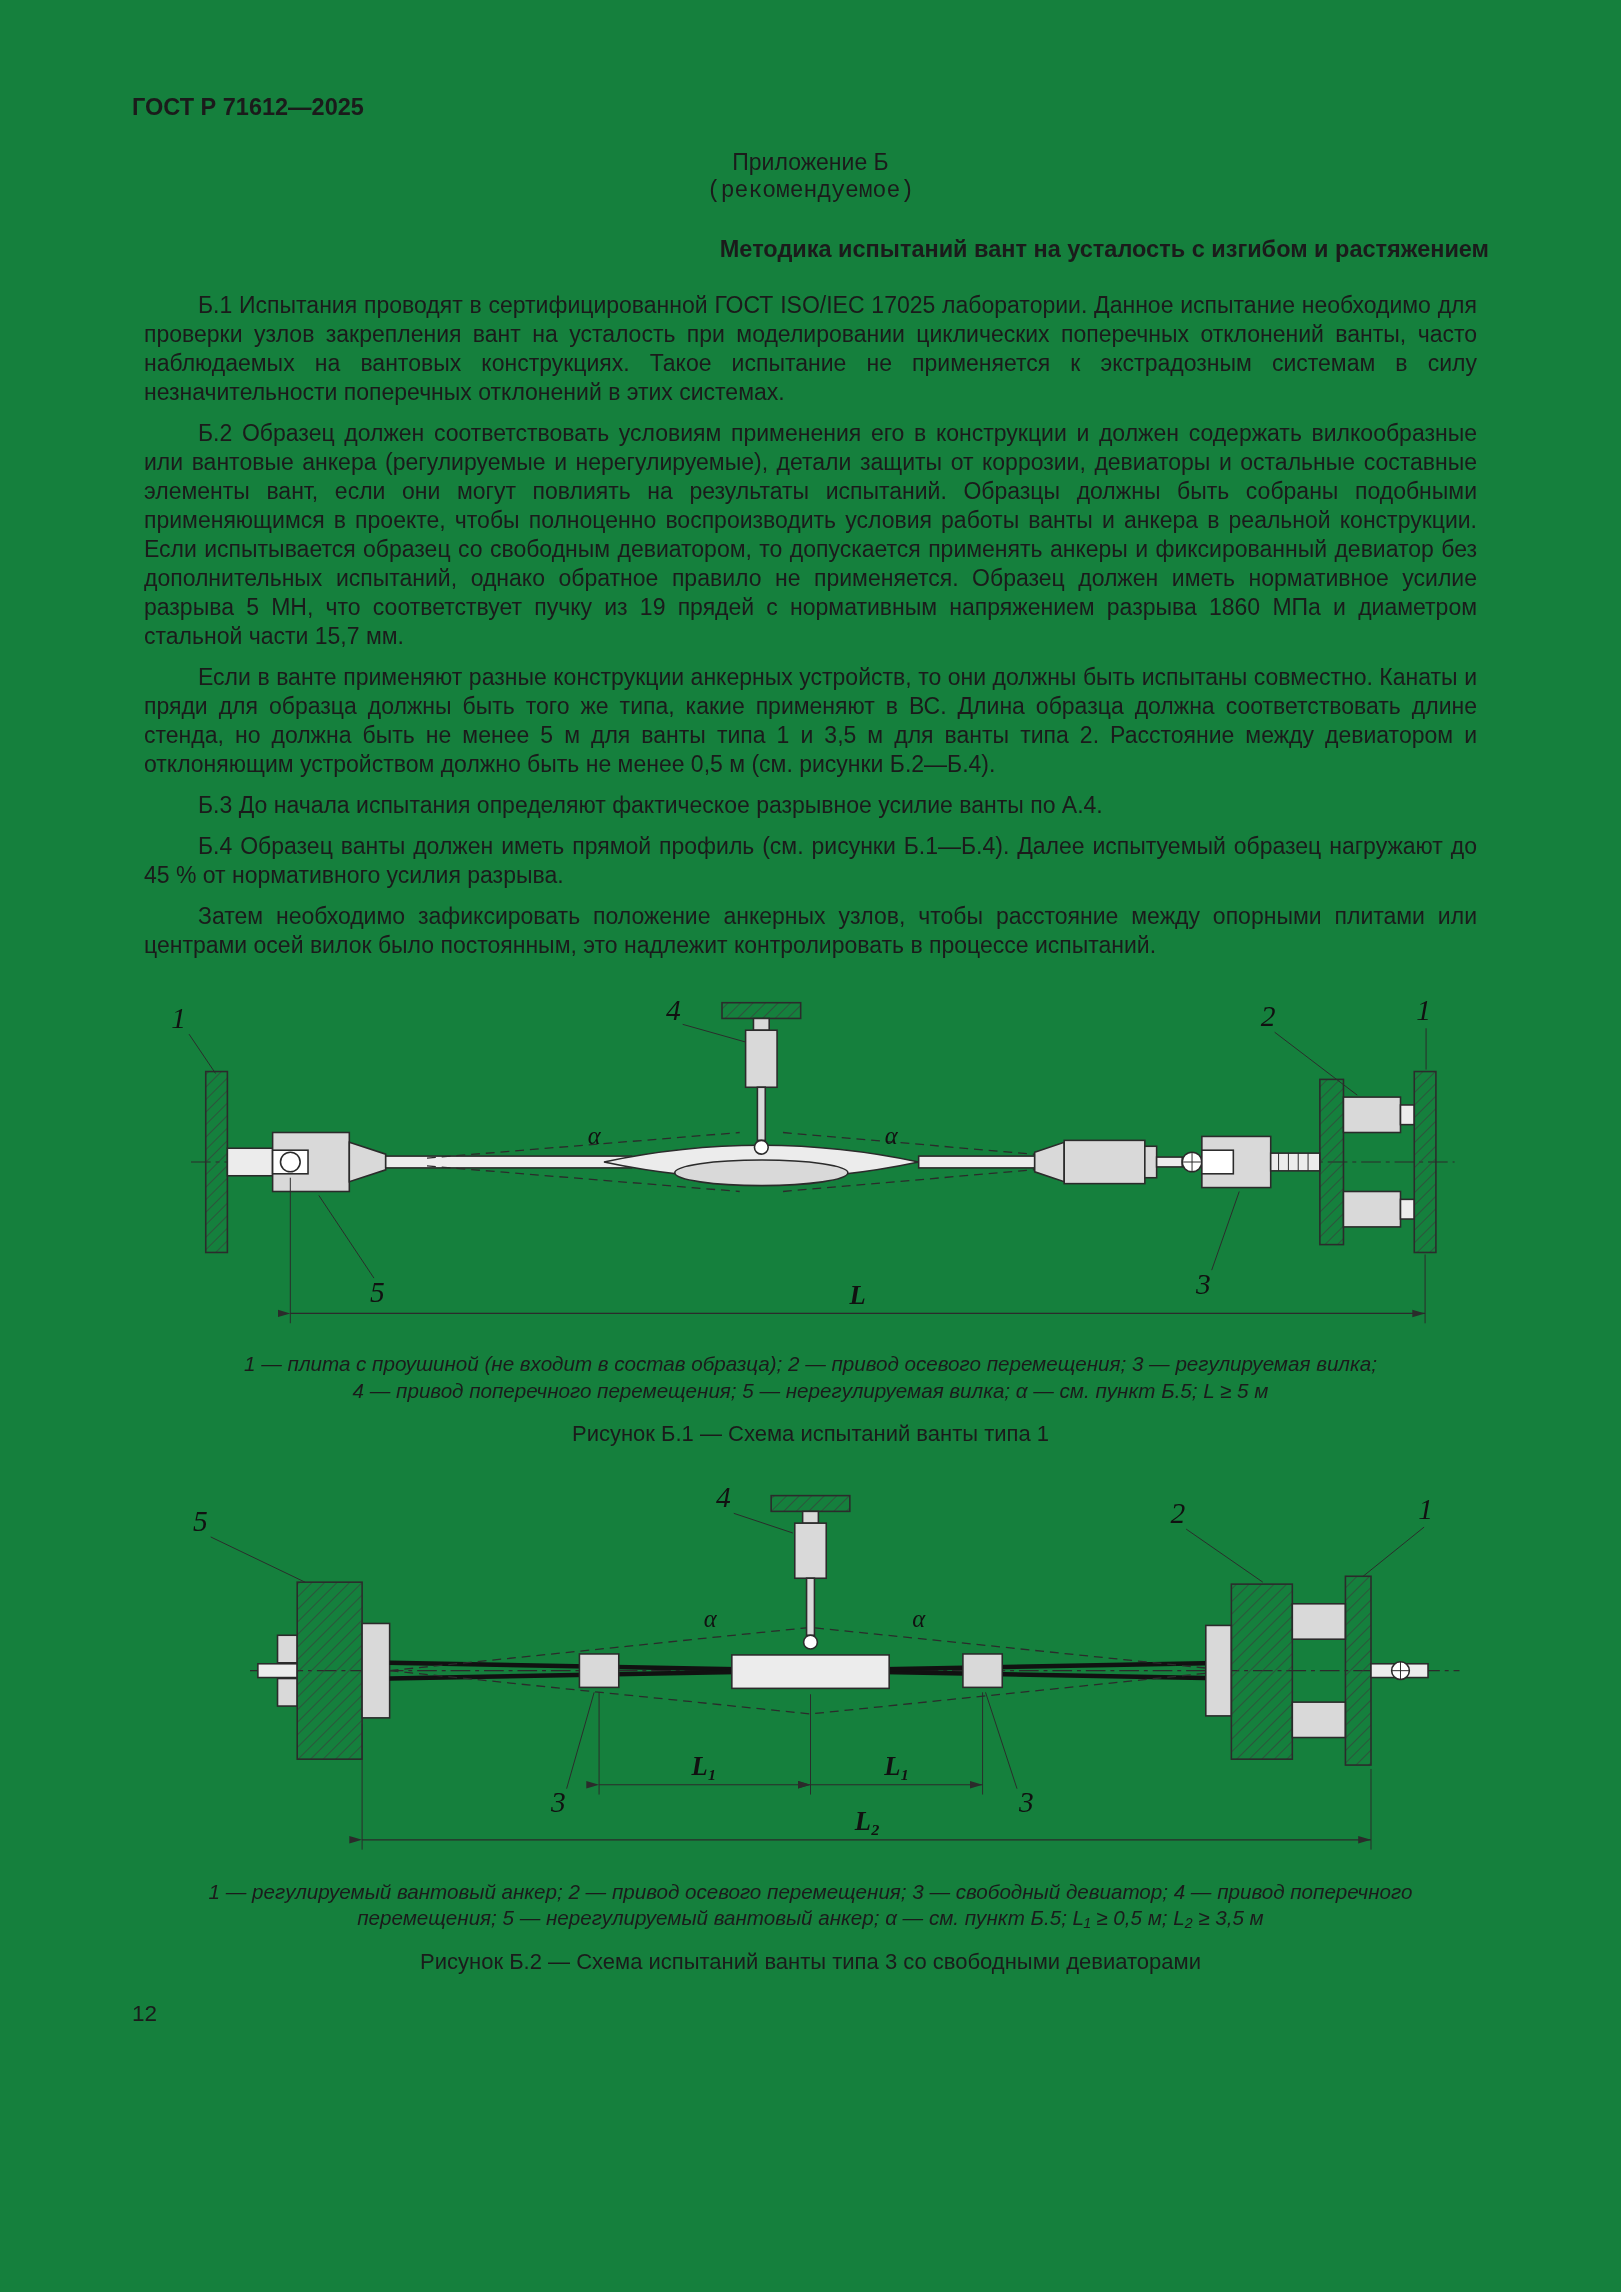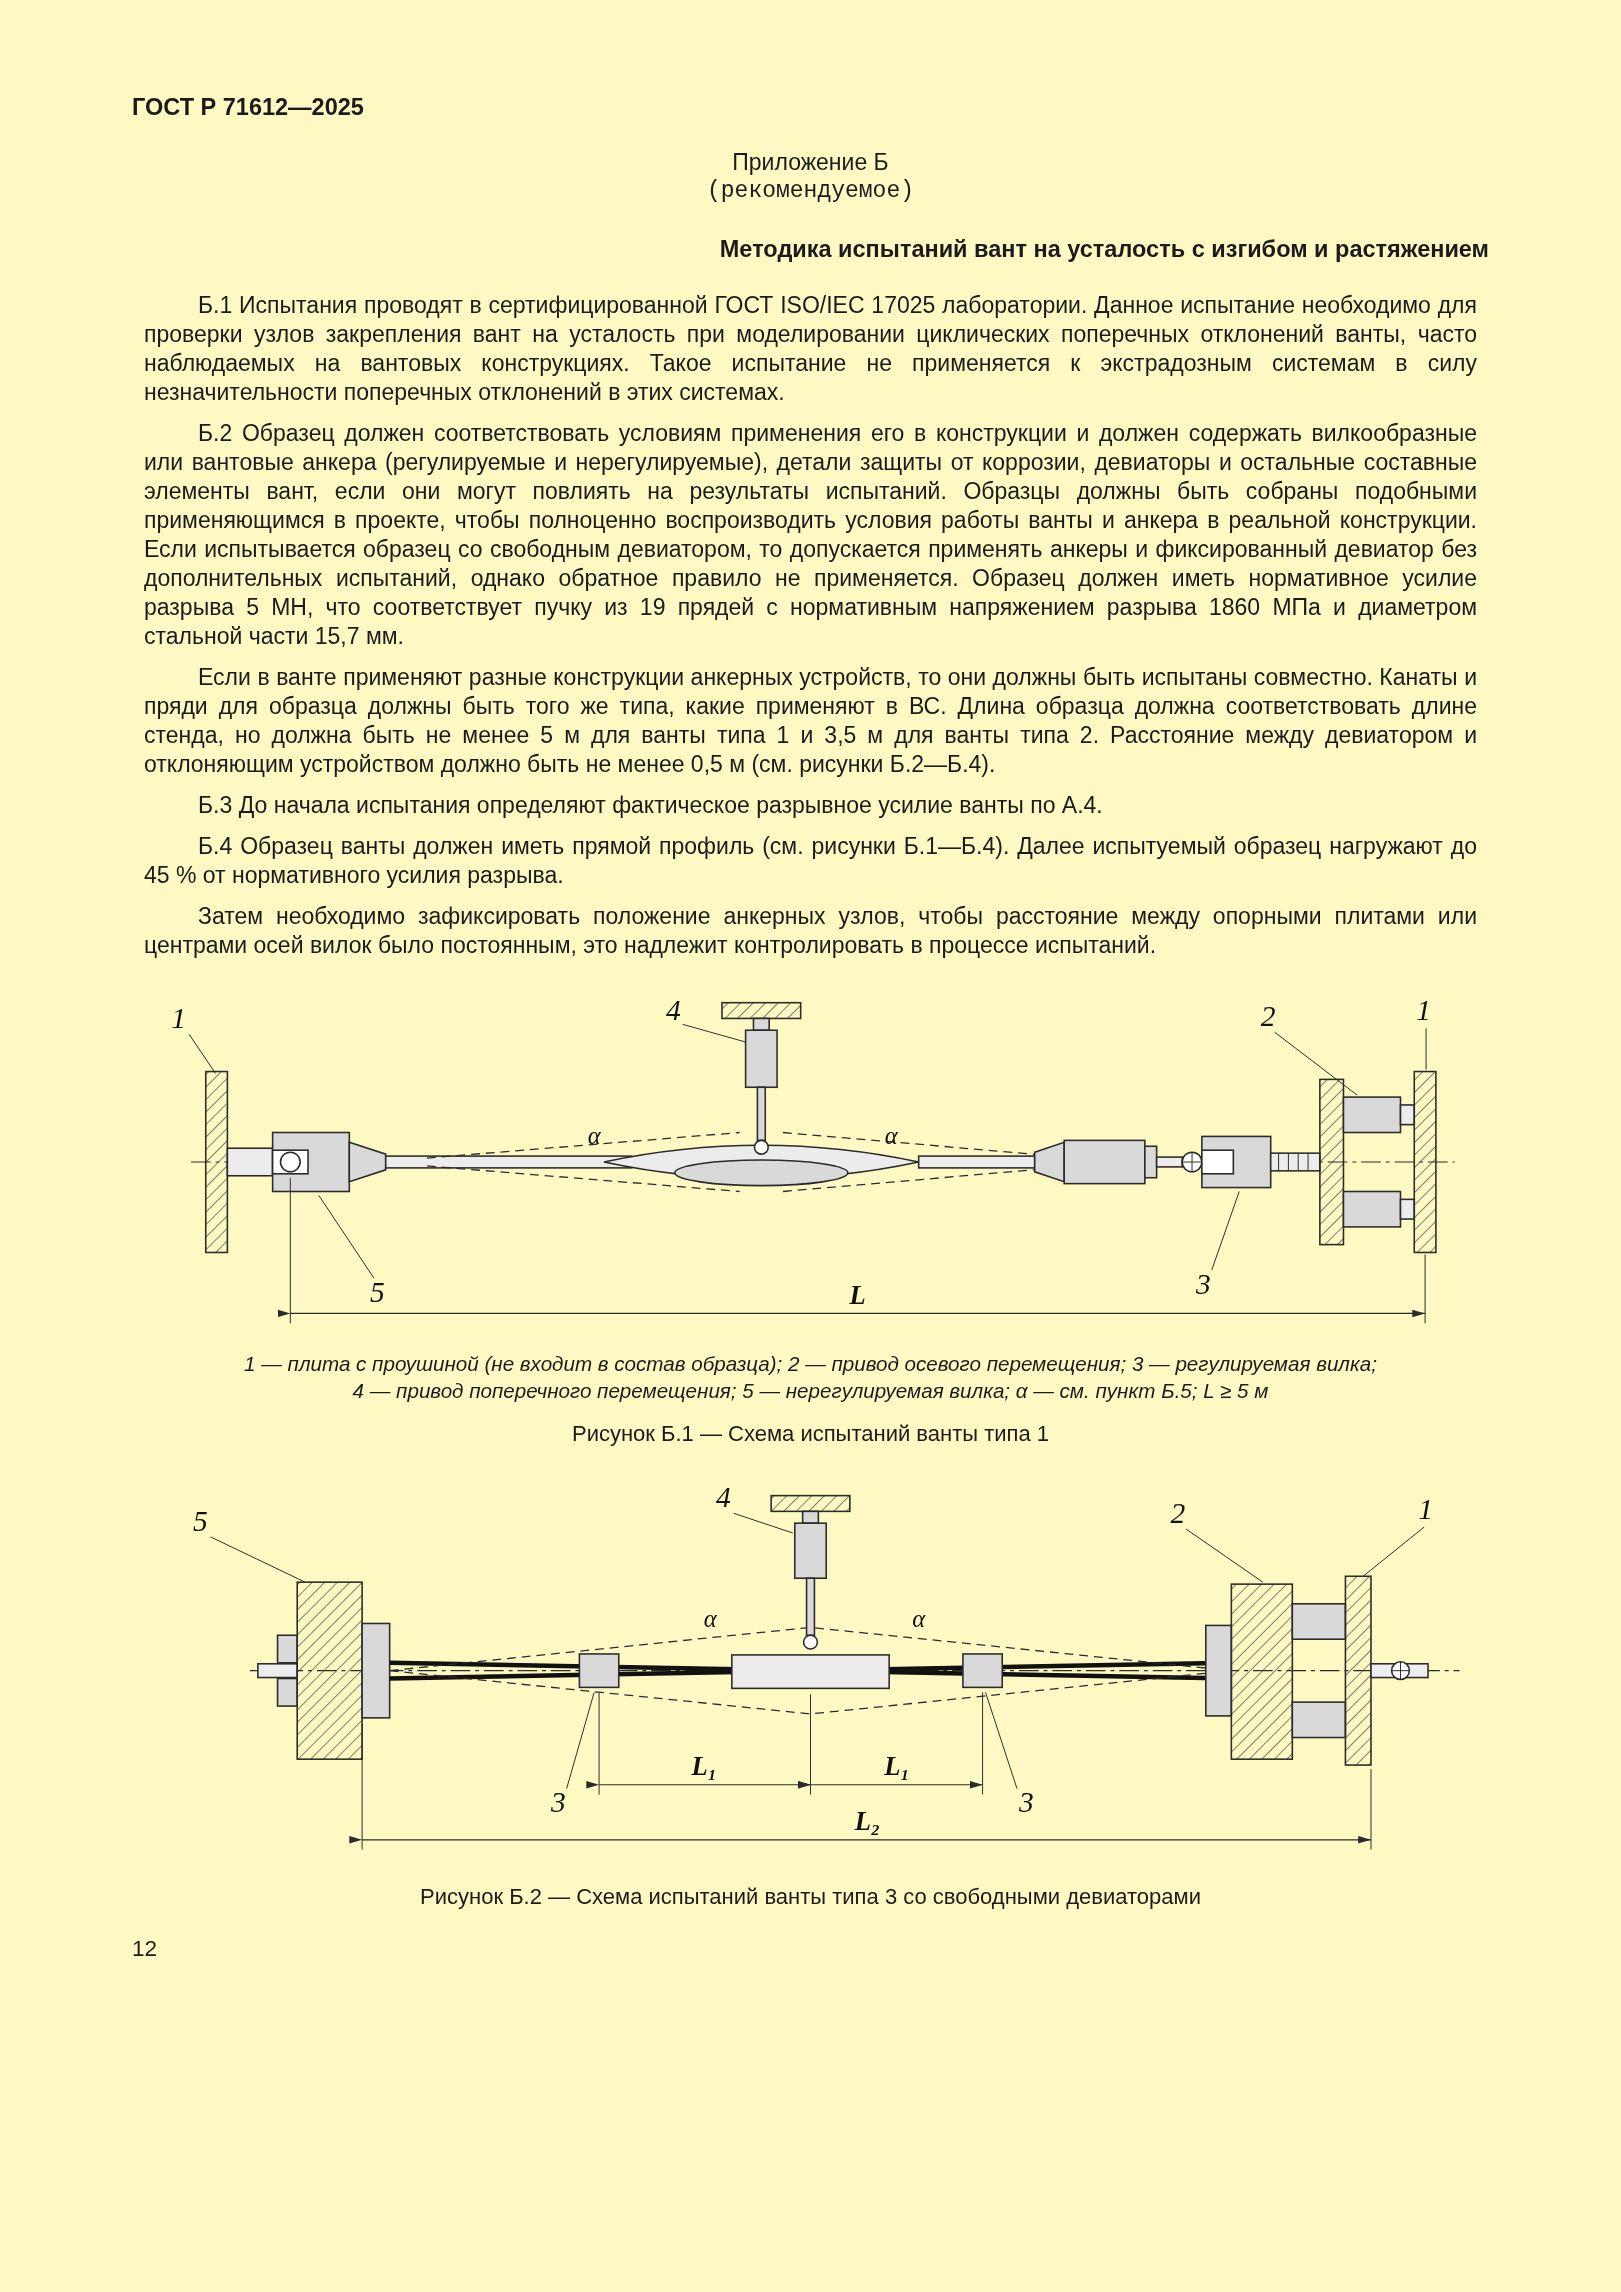--- a/index.html
+++ b/index.html
@@ -1,17 +1,17 @@
 <!DOCTYPE html>
 <html lang="ru"><head>
 <meta charset="utf-8">
 <style>
   html,body{margin:0;padding:0;background:#9a9a9a;}
   .page{
-    width:1621px;height:2293px;background:#fef9c3;margin:0 auto;
+    width:1621px;height:2293px;background:#15803d;margin:0 auto;
     position:relative;overflow:hidden;box-sizing:border-box;
     font-family:"Liberation Sans", sans-serif;color:#1b1b1b;
     padding:93px 132px 0 132px;
   }
   .doc-header{font-weight:bold;font-size:23.5px;line-height:29px;}
   .appendix-label{margin-top:25.5px;text-align:center;font-size:23px;line-height:29px;}
   .appendix-note{text-align:center;font-size:23px;line-height:29px;font-family:Liberation Mono, monospace;}
   .appendix-title{margin:29px 0 27.4px 0;text-align:right;font-weight:bold;font-size:23.5px;line-height:29px;}
   .para{margin:12px;font-size:23px;line-height:29px;text-align:justify;text-indent:54px;}
   .fig{margin:25.5px 0 0 0;padding:0;}
@@ -256,19 +256,23 @@
       </g>
 
       <g>
         <line x1="234" y1="254" x2="234" y2="382" class="thin"></line>
         <line x1="1260" y1="300" x2="1260" y2="382" class="thin"></line>
         <line x1="234" y1="372" x2="1260" y2="372" class="dim" marker-start="url(#arrB)" marker-end="url(#arrB)"></line>
         <text x="748" y="362" class="dimlab" text-anchor="middle">L₂</text>
       </g>
     </svg>
 
+    <div class="legend">
+      <div>1 — регулируемый вантовый анкер; 2 — привод осевого перемещения; 3 — свободный девиатор; 4 — привод поперечного</div>
+      <div>перемещения; 5 — нерегулируемый вантовый анкер; α — см. пункт Б.5; L₁ ≥ 0,5 м; L₂ ≥ 3,5 м</div>
+    </div>
     <div class="fig-title">Рисунок Б.2 — Схема испытаний ванты типа 3 со свободными девиаторами</div>
   </figure>
 
   <div class="page-number">12</div>
 
 </div>
 
 
 </body></html>

